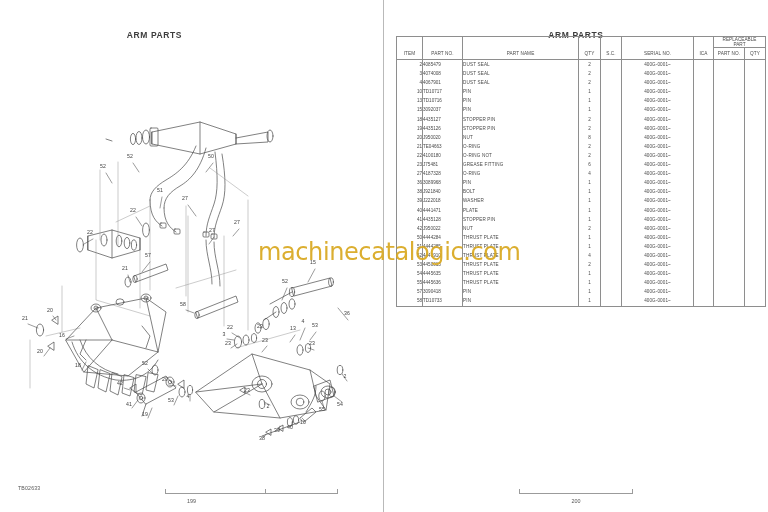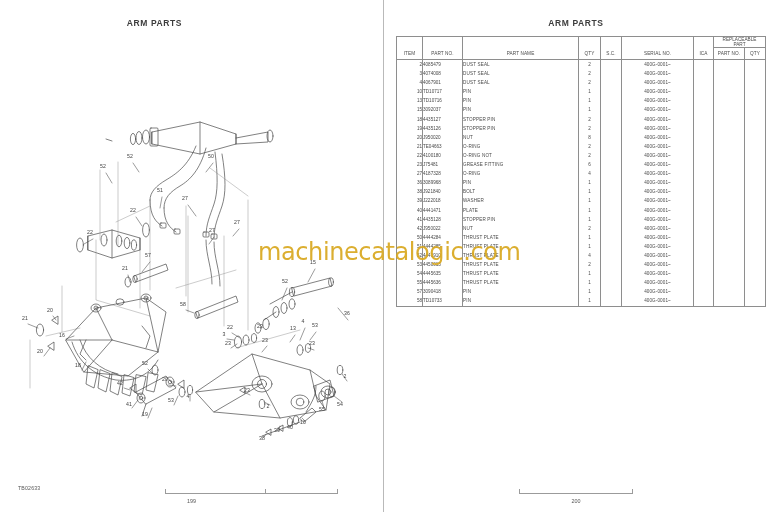--- a/index.html
+++ b/index.html
@@ -32,21 +32,21 @@
   }
   .page-right {
     position: relative;
     width: 384px;
     height: 512px;
     box-sizing: border-box;
     background: #fff;
   }
   .sheet-title {
     position: absolute;
-    top: 18px;
+    top: 30px;
     left: 0;
     right: 0;
     text-align: center;
     font-size: 8.5px;
     font-weight: bold;
     letter-spacing: 0.6px;
     color: #3d3d3d;
   }
   .title-left { left: 46px; right: 120px; }
 

